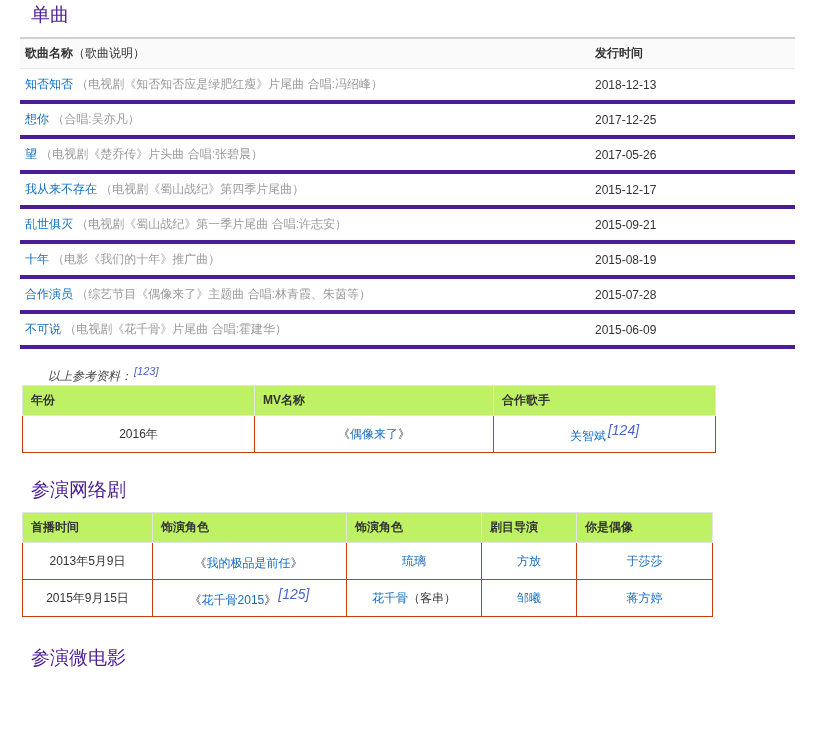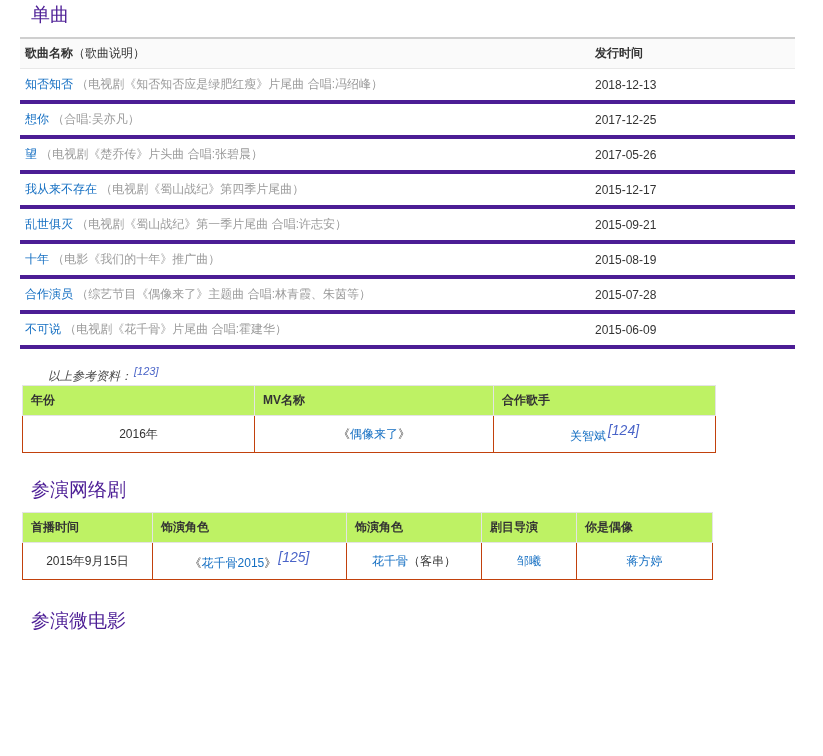--- a/index.html
+++ b/index.html
@@ -144,20 +144,27 @@
       <tr>
         <th>首播时间</th>
         <th>饰演角色</th>
         <th>饰演角色</th>
         <th>剧目导演</th>
         <th>你是偶像</th>
       </tr>
     </thead>
     <tbody>
       <tr>
+        <td>2013年5月9日</td>
+        <td><span class="dark">《</span><a class="lnk">我的极品是前任</a><span class="dark">》</span><a class="sup"></a></td>
+        <td><a class="lnk">琉璃</a><span class="dark"></span></td>
+        <td><a class="lnk">方放</a></td>
+        <td><a class="lnk">于莎莎</a></td>
+      </tr>
+      <tr>
         <td>2015年9月15日</td>
         <td><span class="dark">《</span><a class="lnk">花千骨2015</a><span class="dark">》</span><a class="sup">[125]</a></td>
         <td><a class="lnk">花千骨</a><span class="dark">（客串）</span></td>
         <td><a class="lnk">邹曦</a></td>
         <td><a class="lnk">蒋方婷</a></td>
       </tr>
     </tbody>
   </table>
 
   <h3 class="sec sec4">参演微电影</h3>

